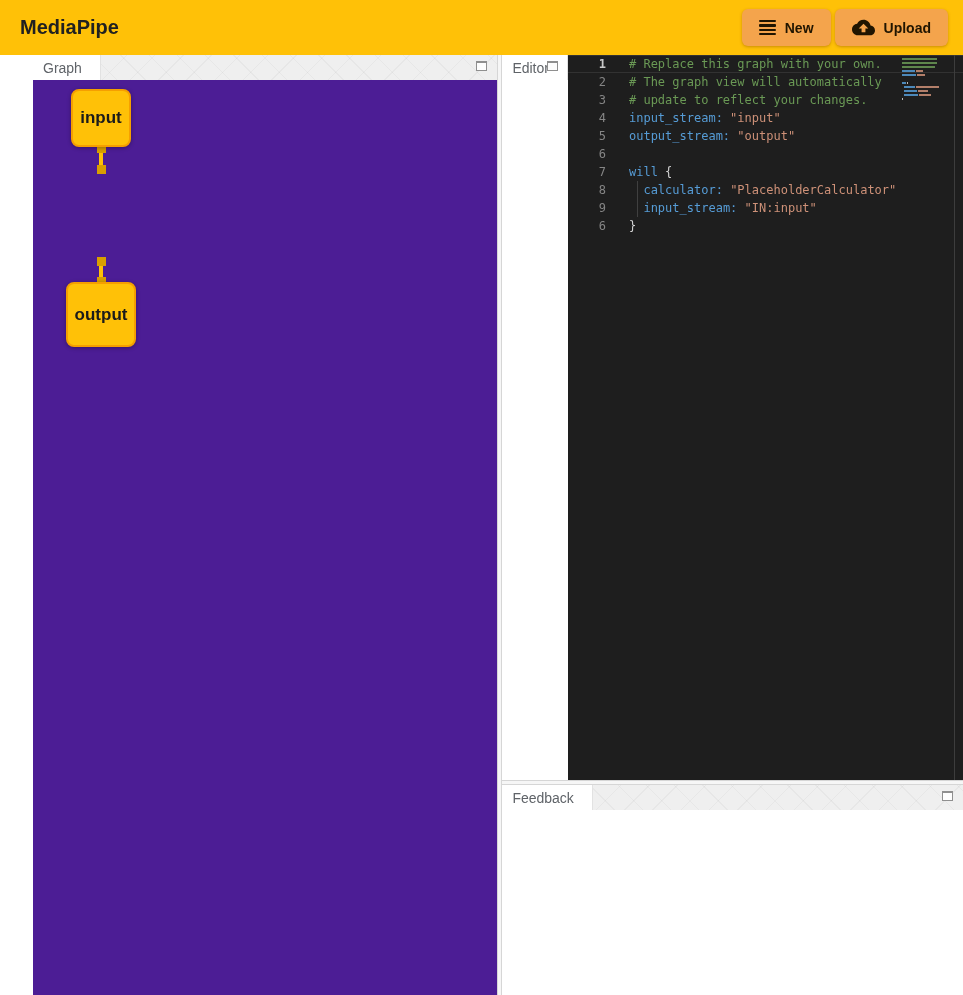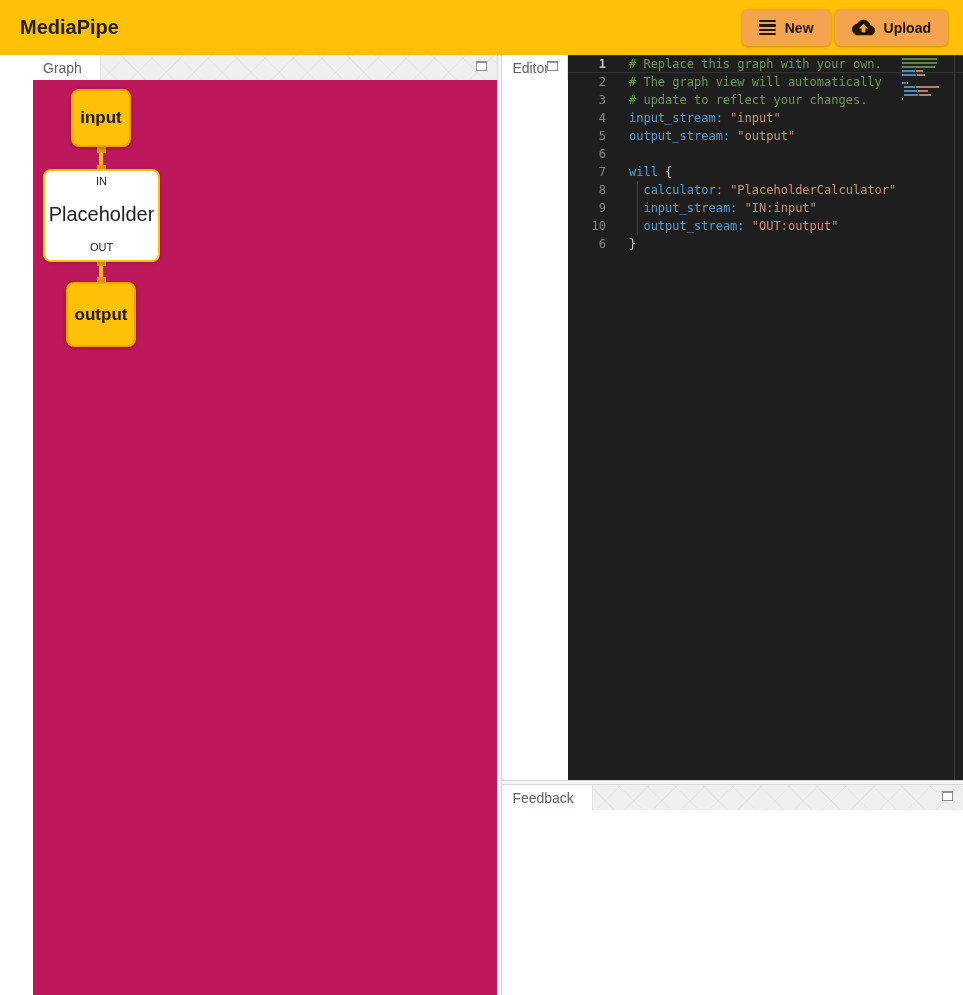--- a/index.html
+++ b/index.html
@@ -39,21 +39,21 @@
     background-image:
       repeating-linear-gradient(45deg,  transparent 0 19px, rgba(0,0,0,.035) 19px 20px),
       repeating-linear-gradient(-45deg, transparent 0 19px, rgba(0,0,0,.035) 19px 20px); }
   .tab { background: #fff; padding: 0 18px 0 10px; display: flex; align-items: center;
     font-size: 14px; color: #5f6368; font-weight: 500; cursor: pointer;
     border-right: 1px solid #e2e2e2; }
   .maxicon { position: absolute; right: 10px; top: 6px; width: 11px; height: 10px;
     border: 1px solid #8f8f8f; border-top-width: 2px; background: #fdfdfd; cursor: pointer; }
 
   
-  .graph-canvas { position: relative; width: 100%; height: 915px; background: #be185d; }
+  .graph-canvas { position: relative; width: 100%; height: 915px; background: #4c1d95; }
   .gnode { position: absolute; border-radius: 8px; display: flex; align-items: center;
     justify-content: center; cursor: grab; }
   .stream-node { background: var(--node-fill, #FFC107);
     border: 2px solid var(--node-border, #F59F00);
     box-shadow: 0 1px 4px rgba(0,0,0,.3);
     font-size: 17px; font-weight: 700; color: #1b1b1b; }
   .input-node  { left: 38px; top: 9px;  width: 60px; height: 58px; }
   .output-node { left: 33px; top: 202px; width: 70px; height: 65px; }
   .calc-node { left: 10px; top: 89px; width: 117px; height: 93px; background: #fff;
     border: 2px solid var(--edge, #FFC107); box-shadow: 0 1px 4px rgba(0,0,0,.18);
@@ -134,25 +134,20 @@
     <div class="graph-canvas">
       <div class="edge edge1"></div>
       <div class="edge edge2"></div>
       <div class="port p1"></div>
       <div class="port p2"></div>
       <div class="port p3"></div>
       <div class="port p4"></div>
       <div class="gnode stream-node input-node">
         <span>input</span>
       </div>
-      <div class="gnode calc-node">
-        <span class="portlabel">IN</span>
-        <span class="ptitle">Placeholder</span>
-        <span class="portlabel">OUT</span>
-      </div>
       <div class="gnode stream-node output-node">
         <span>output</span>
       </div>
     </div>
   </section>
 
   <div class="vsplit"></div>
 
   <div class="right-col">
 
@@ -194,24 +189,20 @@
               <div class="ltext"><span class="tok-k">will</span><span class="tok-pl"> {</span></div>
             </div>
             <div class="crow indent">
               <div class="lnum">8</div>
               <div class="ltext"><span class="tok-pl">  </span><span class="tok-k">calculator:</span><span class="tok-pl"> </span><span class="tok-s">"PlaceholderCalculator"</span></div>
             </div>
             <div class="crow indent">
               <div class="lnum">9</div>
               <div class="ltext"><span class="tok-pl">  </span><span class="tok-k">input_stream:</span><span class="tok-pl"> </span><span class="tok-s">"IN:input"</span></div>
             </div>
-            <div class="crow indent">
-              <div class="lnum">10</div>
-              <div class="ltext"><span class="tok-pl">  </span><span class="tok-k">output_stream:</span><span class="tok-pl"> </span><span class="tok-s">"OUT:output"</span></div>
-            </div>
             <div class="crow">
               <div class="lnum">6</div>
               <div class="ltext"><span class="tok-pl">}</span></div>
             </div>
           </div>
         <div class="minimap">
             <div class="mrow">
               <span class="mseg bg-cm" style="width: 35px;"></span>
             </div>
             <div class="mrow">

